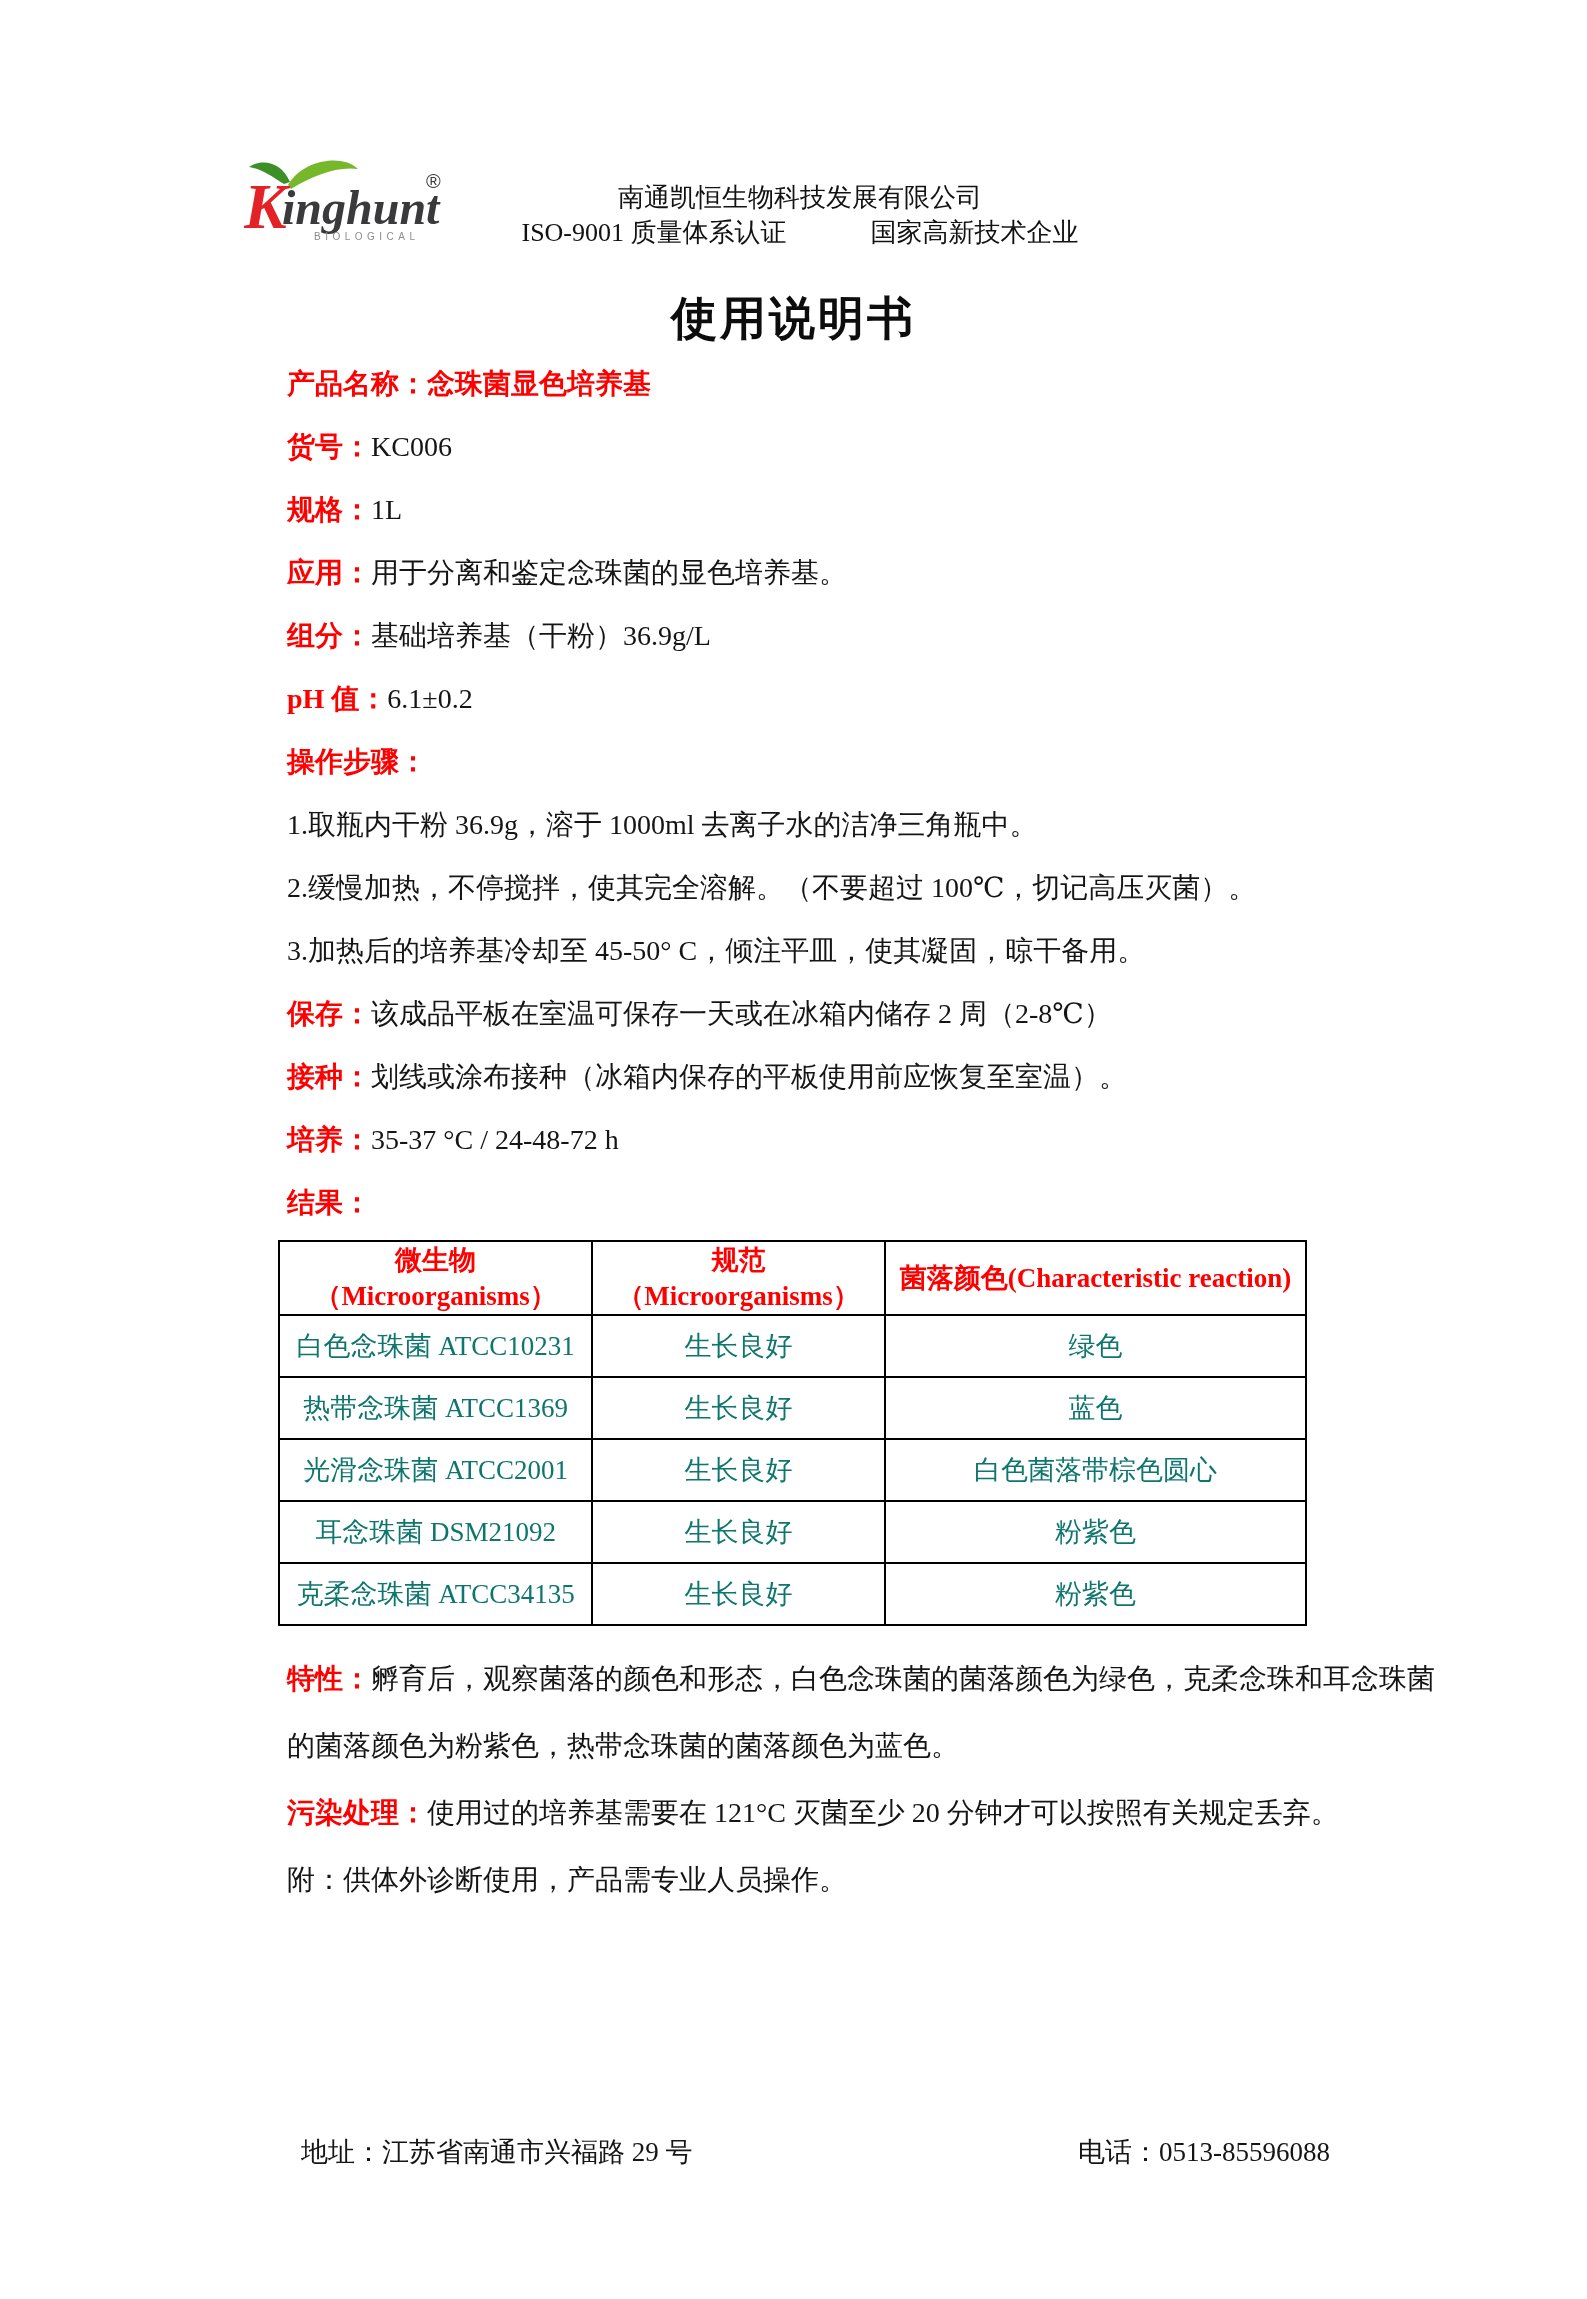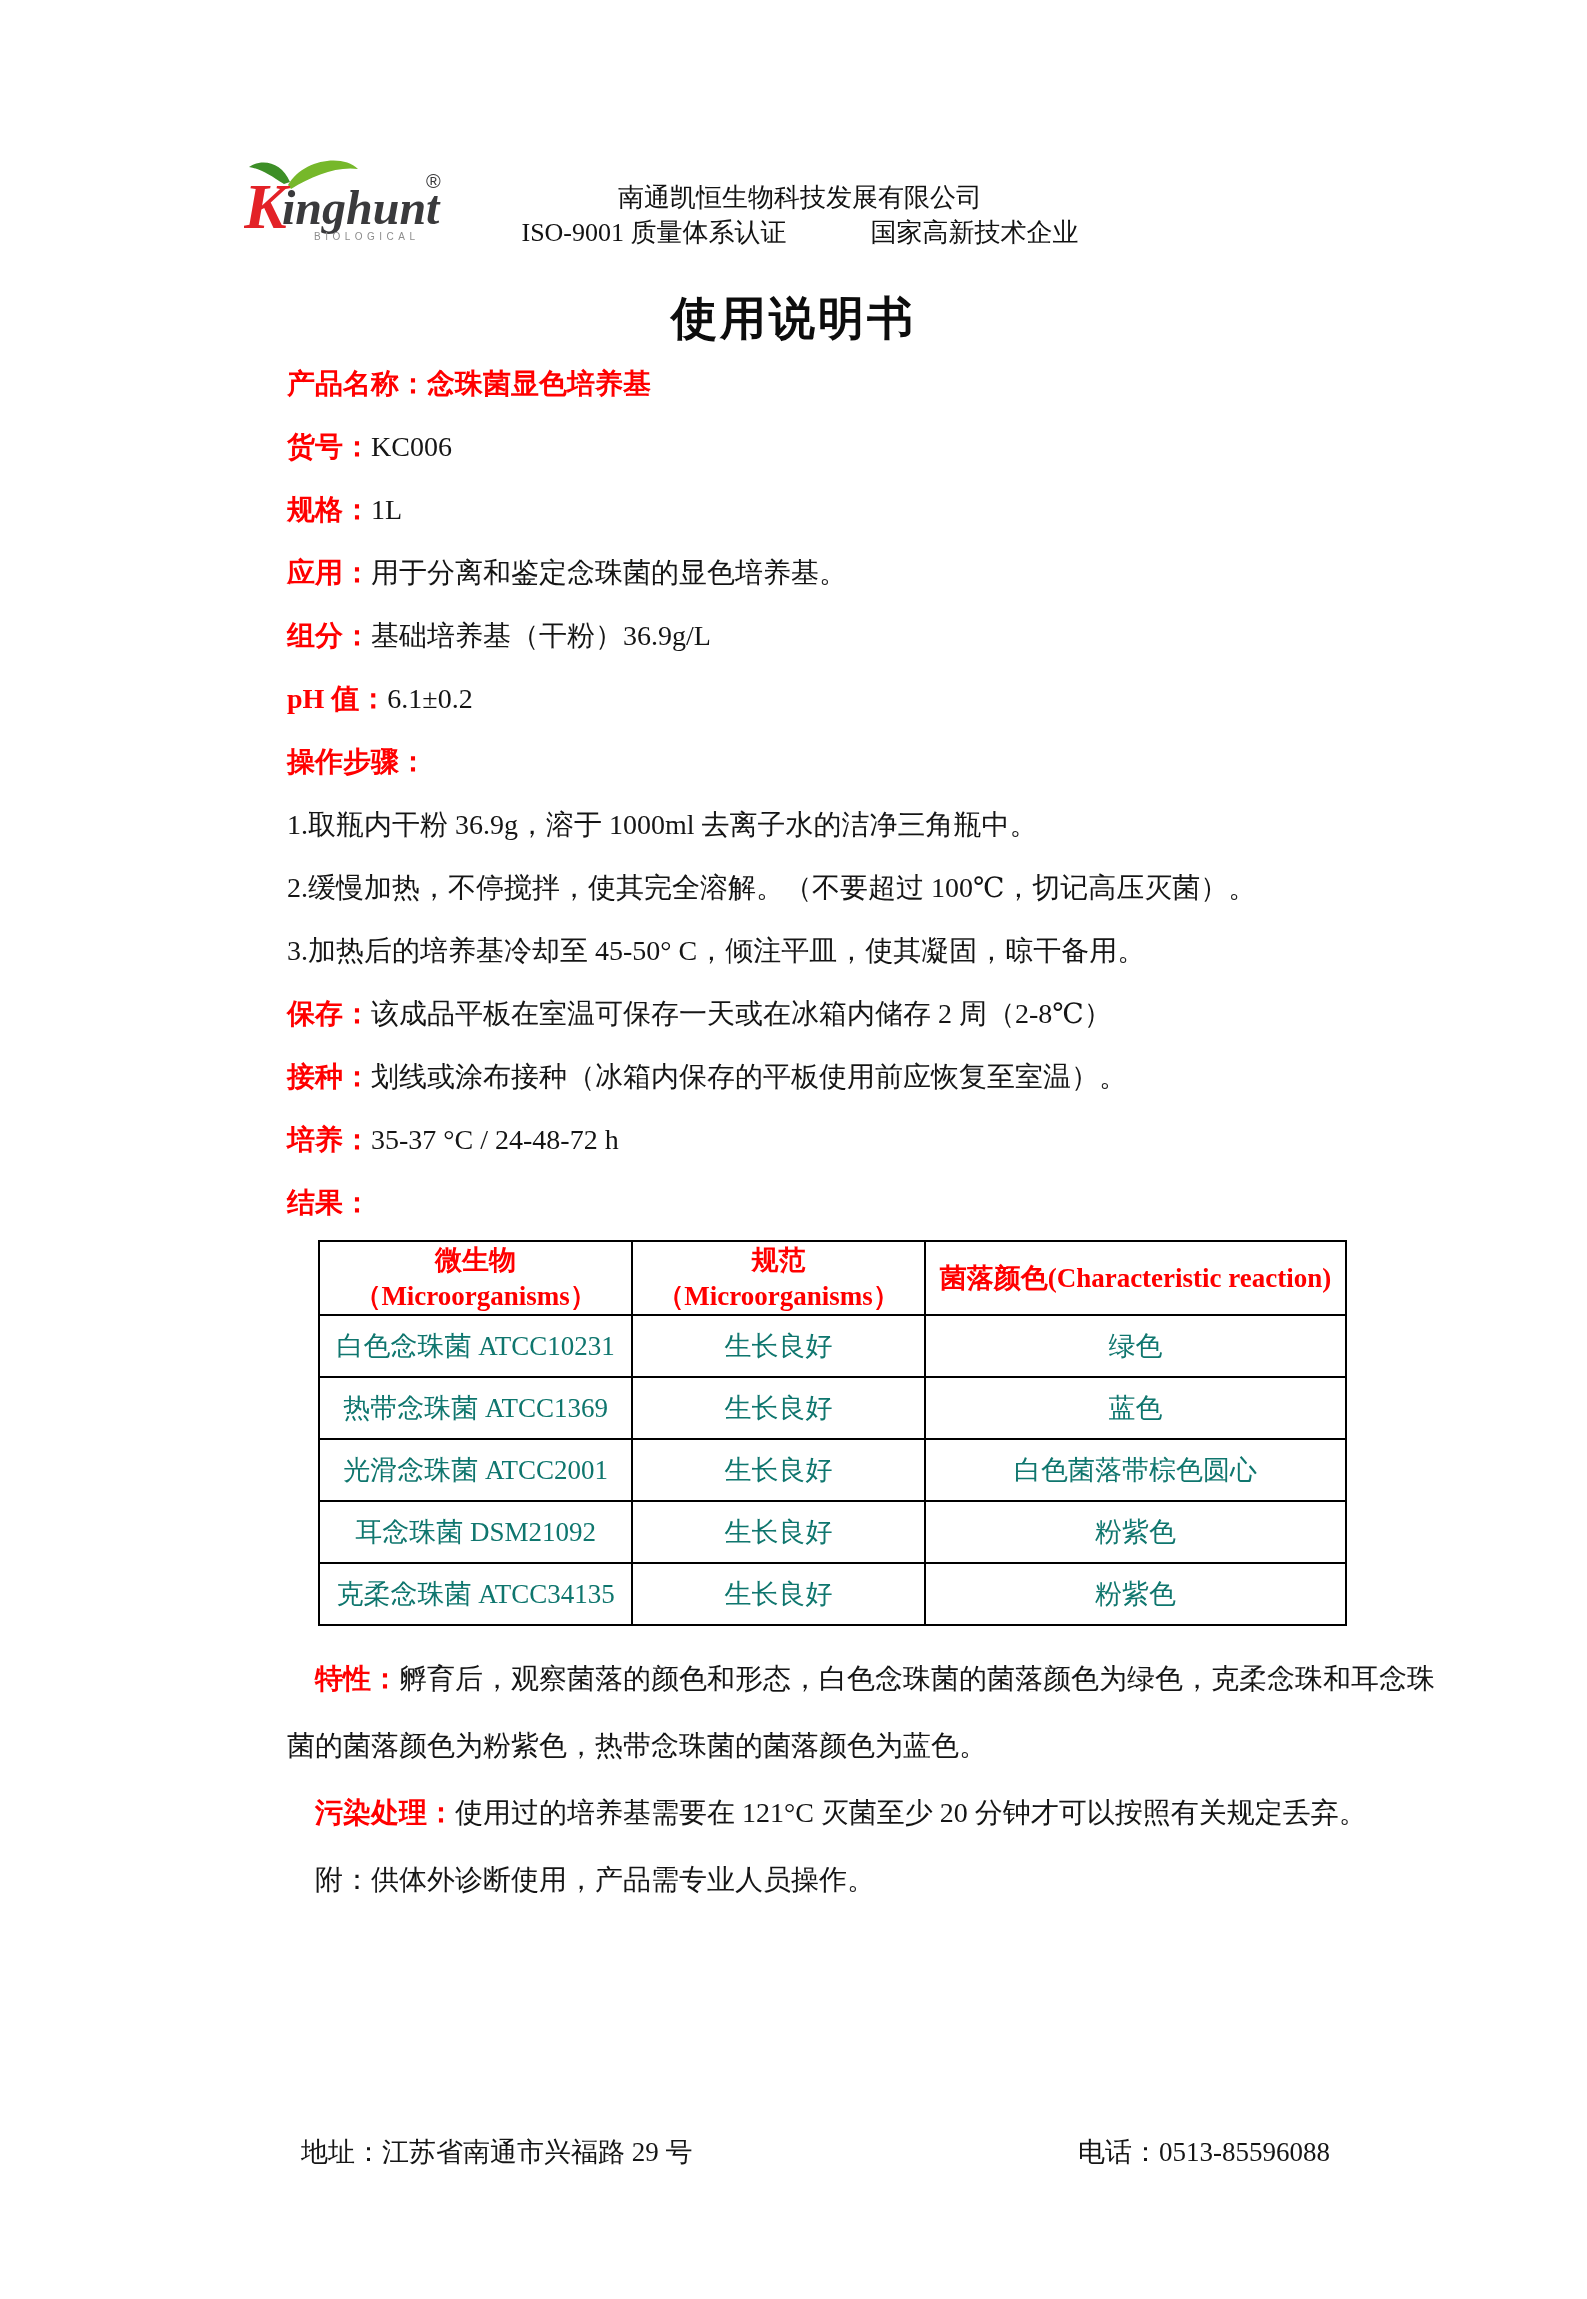--- a/index.html
+++ b/index.html
@@ -18,31 +18,31 @@
 
   
   .content{position:absolute;left:287px;top:366px;width:1170px;}
   .line{height:63px;line-height:36px;font-size:28px;white-space:nowrap;}
   .lbl{color:#ff0000;font-weight:bold;text-align:right;}
   .val{color:#151515;}
   .line.redval .val{color:#ff0000;font-weight:bold;}
 
   
   .rtable{position:absolute;left:278px;top:1240px;width:1029px;border-collapse:collapse;
-          table-layout:fixed;font-size:27px;margin-left:40px;}
+          table-layout:fixed;font-size:27px;}
   .rtable th,.rtable td{border:2px solid #000;height:60px;text-align:center;
           vertical-align:middle;padding:0 4px;}
   .rtable th{color:#ff0000;font-weight:bold;}
   .rtable td{color:#0f766e;font-weight:normal;}
   .c1{width:30.5%;} .c2{width:28.5%;} .c3{width:41%;}
 
   
   .notes{position:absolute;left:287px;top:1645px;width:1150px;font-size:28px;color:#151515;}
   .note{line-height:67px;}
-  .note .nlbl{color:#ff0000;font-weight:bold;margin-left:28px;}
+  .note .nlbl{color:#ff0000;font-weight:bold;}
   .note .nlbl.black{color:#151515;font-weight:normal;}
 
   
   .footer-address{position:absolute;left:301px;top:2134px;font-size:27px;color:#151515;}
   .footer-phone{position:absolute;left:1078px;top:2134px;font-size:27px;color:#151515;}
 </style>
 </head>
 <body>
 
 <div class="page">

